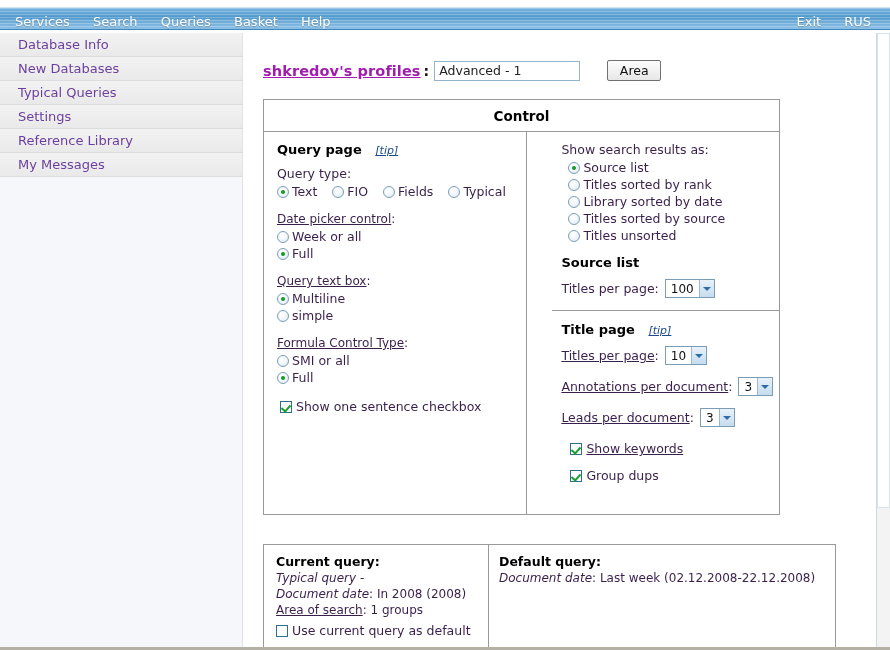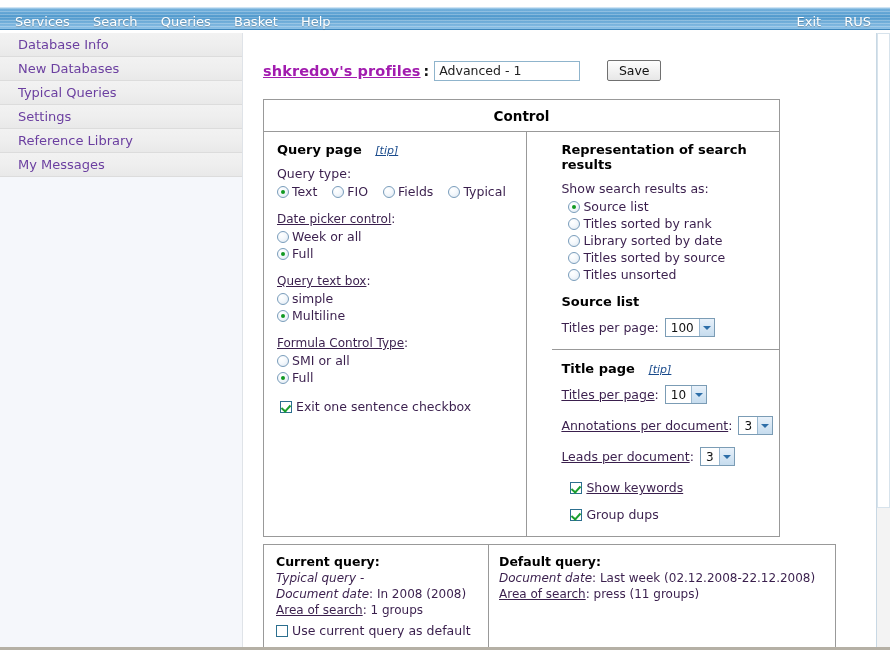--- a/index.html
+++ b/index.html
@@ -302,21 +302,21 @@
   </div>
   <div class="side-fill"></div>
 </div>
 
 <div id="content">
 
   <div id="profile-row">
     <span id="profile-title">shkredov's profiles</span>
     <span id="profile-colon">:</span>
     <input id="profile-input" type="text" value="Advanced - 1" style="">
-    <button id="save-button">Save</button>
+    <button id="save-button">Area</button>
   </div>
 
   <div id="design-panel">
     <div id="design-header">Control</div>
     <div id="design-body">
 
       <div id="col-left">
         <div class="sec-head">
           <span>Query page</span>
           <span class="tip">[tip]</span>
@@ -347,48 +347,47 @@
           <span class="rad"></span>
           <span class="opt-text">Week or all</span>
         </div>
         <div class="radio-row">
           <span class="rad on"></span>
           <span class="opt-text">Full</span>
         </div>
 
         <div class="ul-label" style="margin-top:13px;"><span class="u">Query text box</span>:</div>
         <div class="radio-row">
+          <span class="rad on"></span>
+          <span class="opt-text">Multiline</span>
+        </div>
+        <div class="radio-row">
           <span class="rad"></span>
           <span class="opt-text">simple</span>
-        </div>
-        <div class="radio-row">
-          <span class="rad on"></span>
-          <span class="opt-text">Multiline</span>
         </div>
 
         <div class="ul-label" style="margin-top:13px;"><span class="u">Formula Control Type</span>:</div>
         <div class="radio-row">
           <span class="rad"></span>
           <span class="opt-text">SMI or all</span>
         </div>
         <div class="radio-row">
           <span class="rad on"></span>
           <span class="opt-text">Full</span>
         </div>
 
         <div class="chk-row" style="margin-top:14px;">
           <span class="chk on"></span>
-          <span class="opt-text">Exit one sentence checkbox</span>
+          <span class="opt-text">Show one sentence checkbox</span>
         </div>
       </div>
 
       <div id="col-right">
 
         <div id="rep-block">
-          <div class="sec-head">Representation of search results</div>
           <div class="plain-label">Show search results as:</div>
 
           <div class="radio-row" style="margin-left:7px;">
             <span class="rad on"></span>
             <span class="opt-text">Source list</span>
           </div>
           <div class="radio-row" style="margin-left:7px;">
             <span class="rad"></span>
             <span class="opt-text">Titles sorted by rank</span>
           </div>
@@ -483,23 +482,20 @@
       <div class="chk-row" style="margin-top:5px;margin-left:0px;">
         <span class="chk"></span>
         <span class="opt-text">Use current query as default</span>
       </div>
     </div>
     <div id="q-right">
       <div class="q-head">Default query:</div>
       <div class="q-line">
         <i>Document date</i><span>: Last week (02.12.2008-22.12.2008)</span>
       </div>
-      <div class="q-line">
-        <span class="u">Area of search</span><span>: press (11 groups)</span>
-      </div>
     </div>
   </div>
 
 </div>
 
 <div id="scrollbar">
   <div id="scroll-thumb"></div>
 </div>
 
 <div id="bottom-edge"></div>

